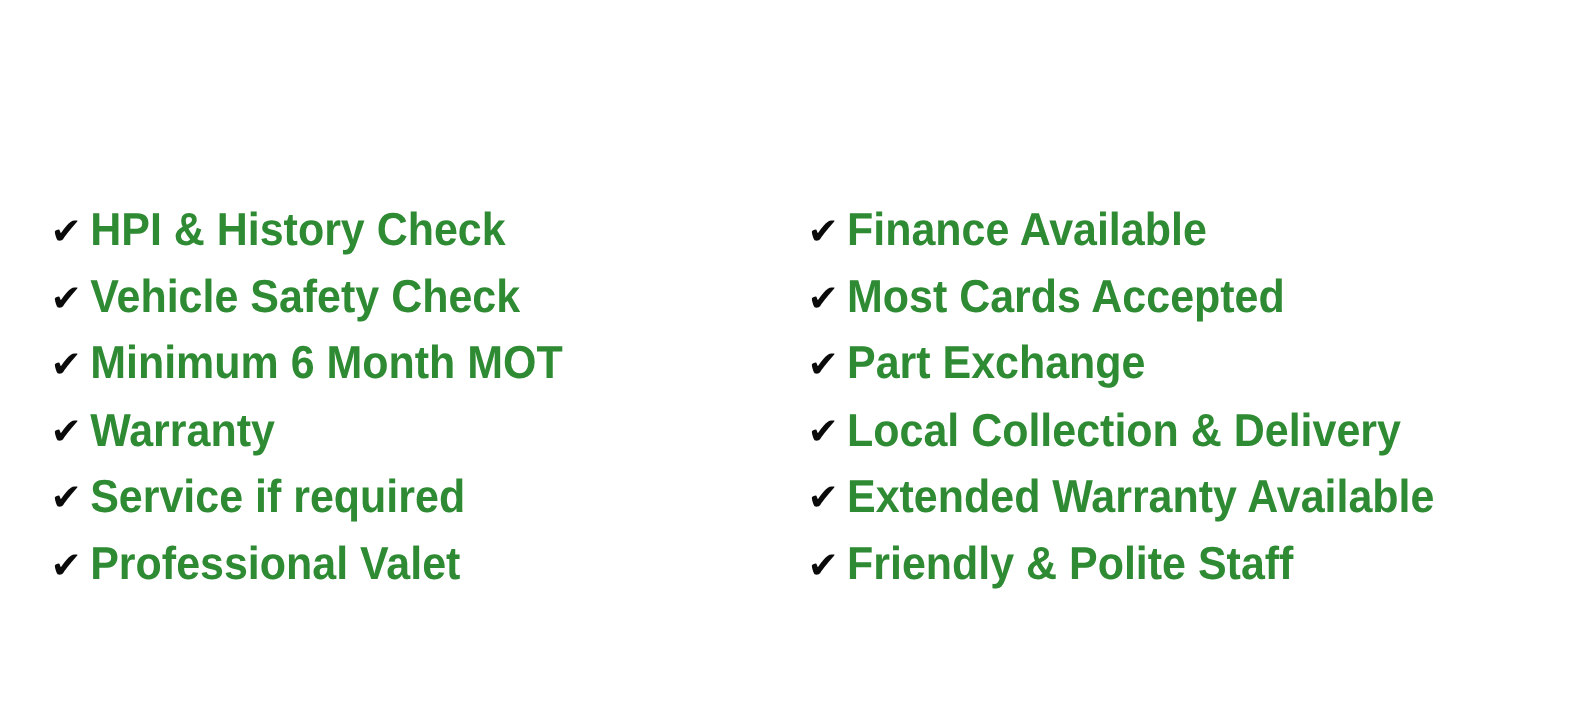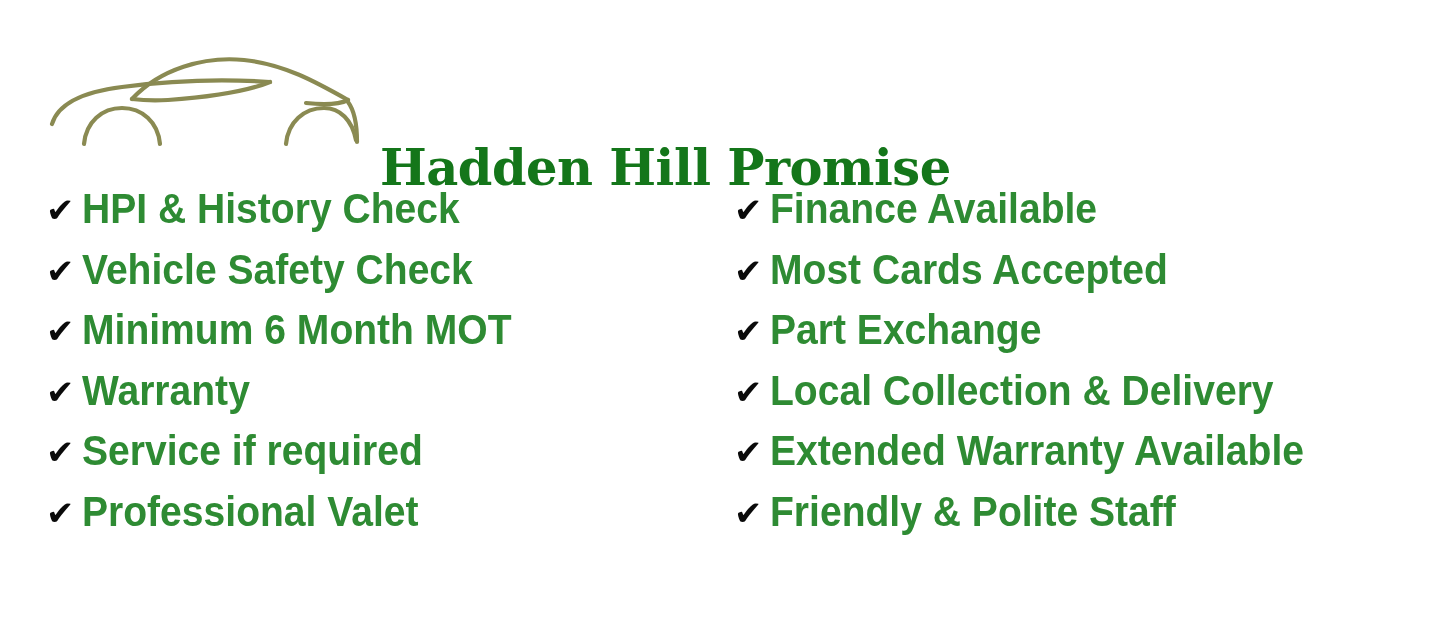--- a/index.html
+++ b/index.html
@@ -93,38 +93,20 @@
     color: #2e8b33;
     transform: scaleX(0.93);
     transform-origin: left center;
   }
 </style>
 </head>
 <body>
 
 <div id="promise-banner">
 
-  <div class="header-row">
-
-    <div class="car-logo">
-      <svg viewBox="0 0 312 100" width="312" height="100" aria-hidden="true">
-        <g fill="none" stroke="#8a8a52" stroke-width="4.2" stroke-linecap="round">
-          <path d="M4,72 C10,52 34,40 74,35 C120,29 176,27 222,30"></path>
-          <path d="M84,47 C112,17 156,4 196,8 C236,12 268,30 300,48"></path>
-          <path d="M300,48 C292,52 276,53 258,51"></path>
-          <path d="M222,30 C200,39 162,45 120,48 C104,49 92,48 84,47"></path>
-          <path d="M300,50 C306,58 309,70 309,90"></path>
-          <path d="M36,92 C38,70 54,56 74,56 C94,56 110,70 112,92"></path>
-          <path d="M238,92 C240,70 256,56 276,56 C292,56 304,68 308,88"></path>
-        </g>
-      </svg>
-    </div>
-
-    <h1 class="banner-title">Hadden Hill Promise</h1>
-  </div>
 
   <div class="promise-columns">
 
     <div class="promise-column left">
       <ul class="promise-list">
         <li class="promise-item">
           <span class="check-icon">✔</span>
           <span class="promise-label">HPI &amp; History Check</span>
         </li>
         <li class="promise-item">

